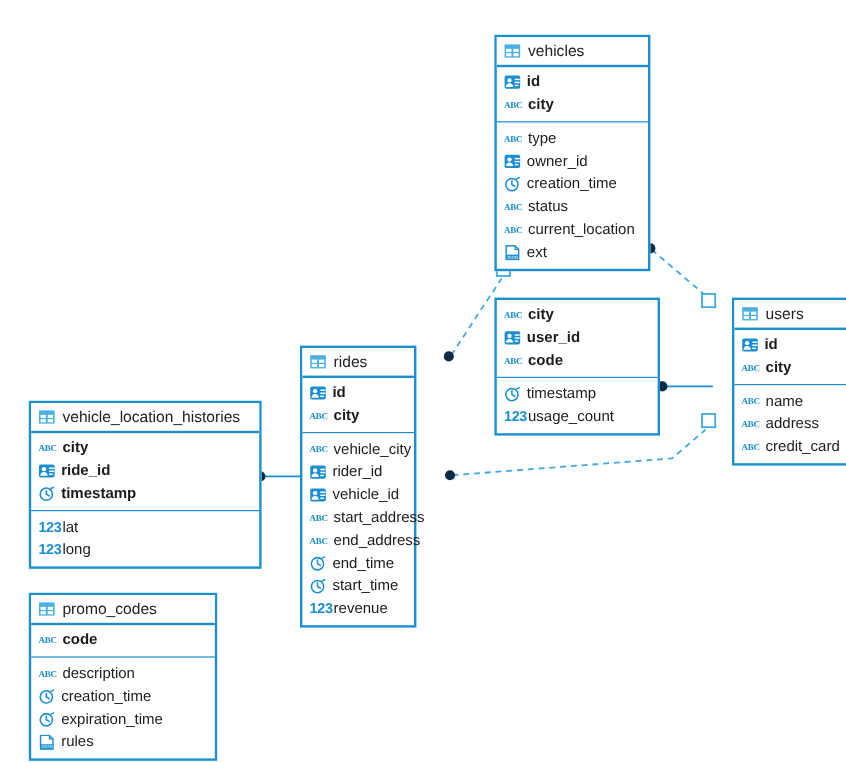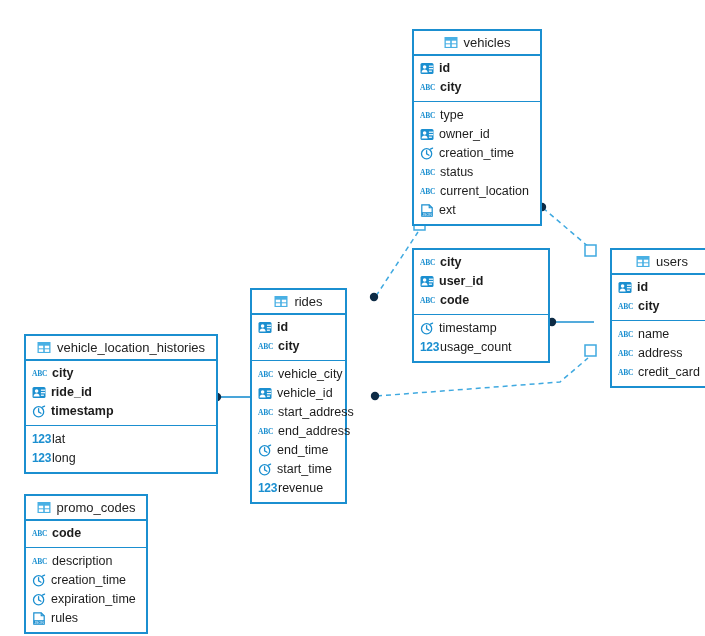--- a/index.html
+++ b/index.html
@@ -33,21 +33,20 @@
     position: absolute;
     box-sizing: border-box;
     background: #ffffff;
     border: 2px solid #1b8fd0;
     z-index: 5;
   }
   .entity-title {
     height: 23px;
     display: flex;
     align-items: center;
-    justify-content: center;
     gap: 6px;
     border-bottom: 2px solid #1b8fd0;
     font-size: 13px;
     color: #222222;
     background: #ffffff;
     padding: 0 6px;
     white-space: nowrap;
   }
   .pk-block {
     border-bottom: 1.5px solid #1b8fd0;
@@ -322,20 +321,31 @@
           </div>
           <div class="field">
             <svg class="ico" viewBox="0 0 14 13">
               <rect x="0.5" y="1" width="13" height="11" rx="1.5" fill="#1b8fd0"></rect>
               <circle cx="4.6" cy="5" r="1.8" fill="#ffffff"></circle>
               <path d="M1.6 10.4c0-1.9 1.35-3 3-3s3 1.1 3 3z" fill="#ffffff"></path>
               <rect x="8.9" y="3.6" width="4.2" height="1.2" fill="#ffffff"></rect>
               <rect x="8.9" y="6.1" width="4.2" height="1.2" fill="#ffffff"></rect>
               <rect x="8.9" y="8.6" width="3" height="1.2" fill="#ffffff"></rect>
             </svg>
+            <span class="fname">rider_id</span>
+          </div>
+          <div class="field">
+            <svg class="ico" viewBox="0 0 14 13">
+              <rect x="0.5" y="1" width="13" height="11" rx="1.5" fill="#1b8fd0"></rect>
+              <circle cx="4.6" cy="5" r="1.8" fill="#ffffff"></circle>
+              <path d="M1.6 10.4c0-1.9 1.35-3 3-3s3 1.1 3 3z" fill="#ffffff"></path>
+              <rect x="8.9" y="3.6" width="4.2" height="1.2" fill="#ffffff"></rect>
+              <rect x="8.9" y="6.1" width="4.2" height="1.2" fill="#ffffff"></rect>
+              <rect x="8.9" y="8.6" width="3" height="1.2" fill="#ffffff"></rect>
+            </svg>
             <span class="fname">vehicle_id</span>
           </div>
           <div class="field">
             <span class="ico-abc">ABC</span>
             <span class="fname">start_address</span>
           </div>
           <div class="field">
             <span class="ico-abc">ABC</span>
             <span class="fname">end_address</span>
           </div>
@@ -401,21 +411,21 @@
           <div class="field">
             <span class="ico-num">123</span>
             <span class="fname">lat</span>
           </div>
           <div class="field">
             <span class="ico-num">123</span>
             <span class="fname">long</span>
           </div>
         </div>
       </div>
-      <div class="entity" style="left: 24px; top: 494px; width: 124px;">
+      <div class="entity" style="left: 24px; top: 494px; width: 157px;">
         <div class="entity-title">
           <svg class="ico" viewBox="0 0 14 12">
             <rect x="0.5" y="0.5" width="13" height="11" fill="#49b0e4"></rect>
             <rect x="1.8" y="4.2" width="4.4" height="2.6" fill="#ffffff"></rect>
             <rect x="7.8" y="4.2" width="4.4" height="2.6" fill="#ffffff"></rect>
             <rect x="1.8" y="7.8" width="4.4" height="2.6" fill="#ffffff"></rect>
             <rect x="7.8" y="7.8" width="4.4" height="2.6" fill="#ffffff"></rect>
           </svg>
           <span>promo_codes</span>
         </div>

